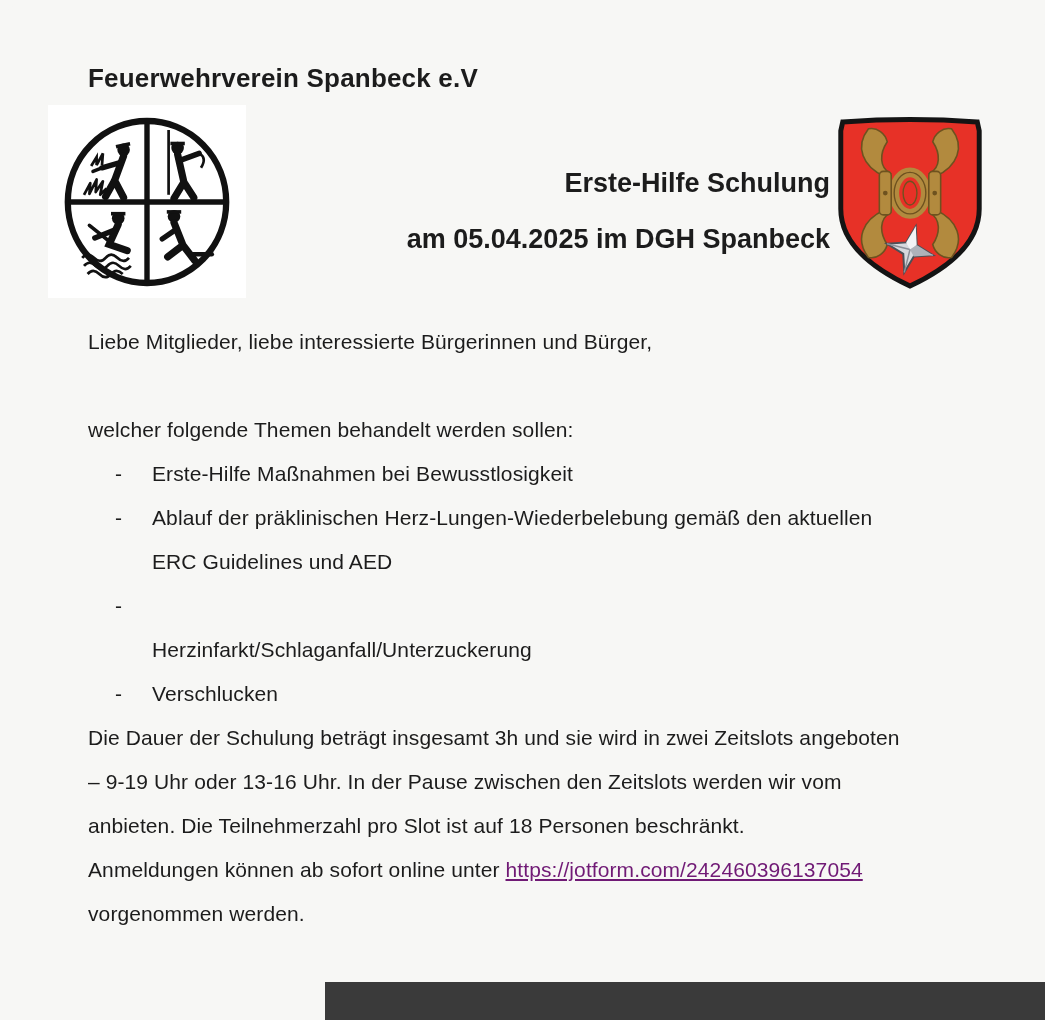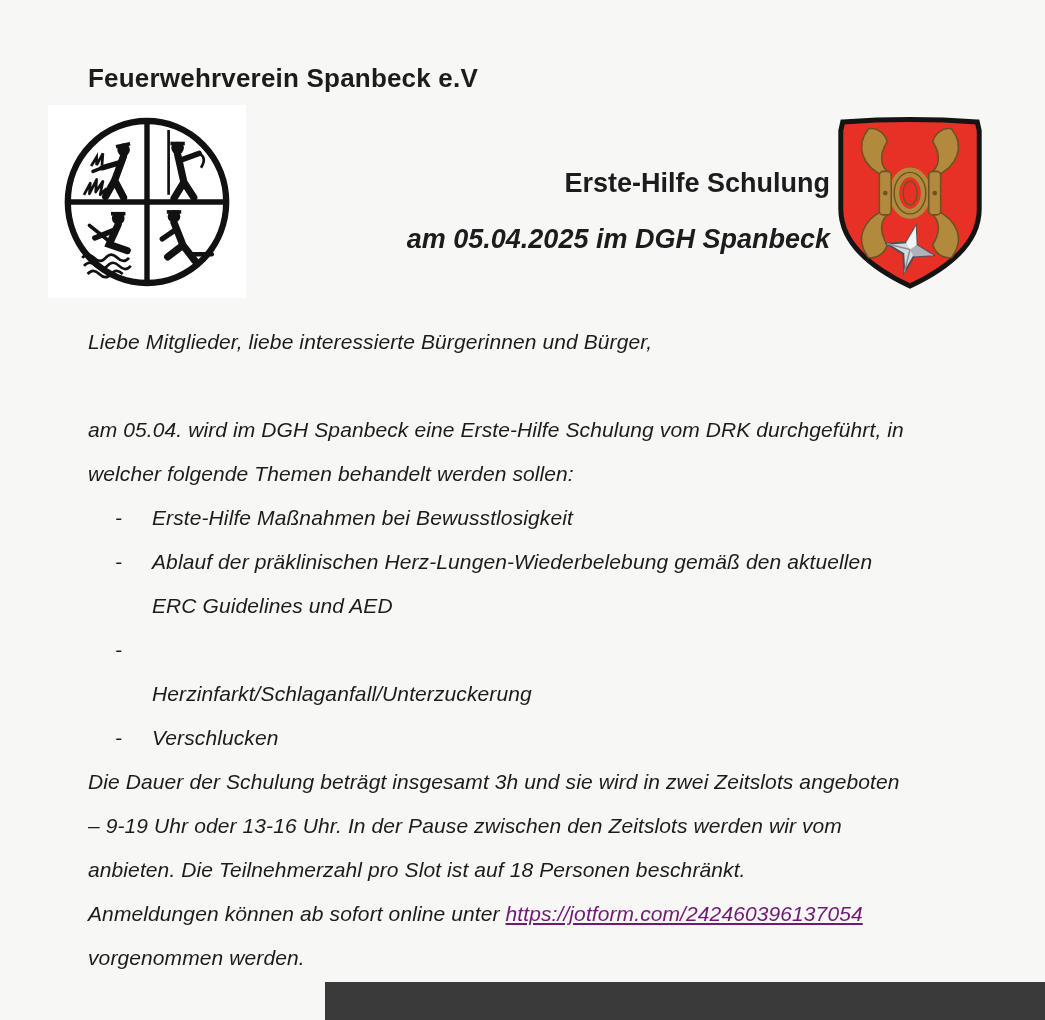--- a/index.html
+++ b/index.html
@@ -23,36 +23,35 @@
     width:198px; height:193px; background:#ffffff;
     display:flex; align-items:center; justify-content:center;
   }
   .logo-box svg { width:182px; height:180px; }
 
   .title-block {
     position:absolute; left:230px; top:170px; width:600px;
     text-align:right;
   }
   .title-line { font-size:27px; font-weight:bold; line-height:1; white-space:nowrap; }
-  .title-line + .title-line { margin-top:29px;font-style:italic; }
+  .title-line + .title-line { margin-top:29px; }
 
   .coa {
     position:absolute; left:828px; top:115px; width:164px; height:178px;
   }
   .coa svg { width:100%; height:100%; }
 
   .body-block {
     position:absolute; left:88px; top:320px; width:892px;
   }
   .line {
     position:relative;
     height:44px; line-height:44px;
     font-size:21px; letter-spacing:0.1px;
     white-space:nowrap;
-    font-style:italic;
   }
   .line.bullet, .line.bullet-cont { padding-left:64px; }
   .dash {
     position:absolute; left:27px; top:0;
   }
   .link {
     color:#701a75; text-decoration:underline; cursor:pointer;
   }
   .redaction-bar {
     position:absolute; left:325px; top:982px;
@@ -143,21 +142,20 @@
         <path d="M80,112 L80,160 M56,136 L104,136" stroke="#8a8f98" stroke-width="1.5"></path>
         <polygon points="80,112 85.5,130 80,136 74.5,130" fill="#f2f3f5"></polygon>
         <polygon points="104,136 85.5,142 80,136 85.5,130" fill="#aeb2ba"></polygon>
       </g>
     </svg>
   </div>
 
   <div class="body-block">
     <div class="line">Liebe Mitglieder, liebe interessierte Bürgerinnen und Bürger,</div>
     <div class="line"></div>
-    <div class="line">am 05.04. wird im DGH Spanbeck eine Erste-Hilfe Schulung vom DRK durchgeführt, in</div>
     <div class="line">welcher folgende Themen behandelt werden sollen:</div>
 
     <div class="line bullet">
       <span class="dash">-</span>
       <span>Erste-Hilfe Maßnahmen bei Bewusstlosigkeit</span>
     </div>
     <div class="line bullet">
       <span class="dash">-</span>
       <span>Ablauf der präklinischen Herz-Lungen-Wiederbelebung gemäß den aktuellen</span>
     </div>

